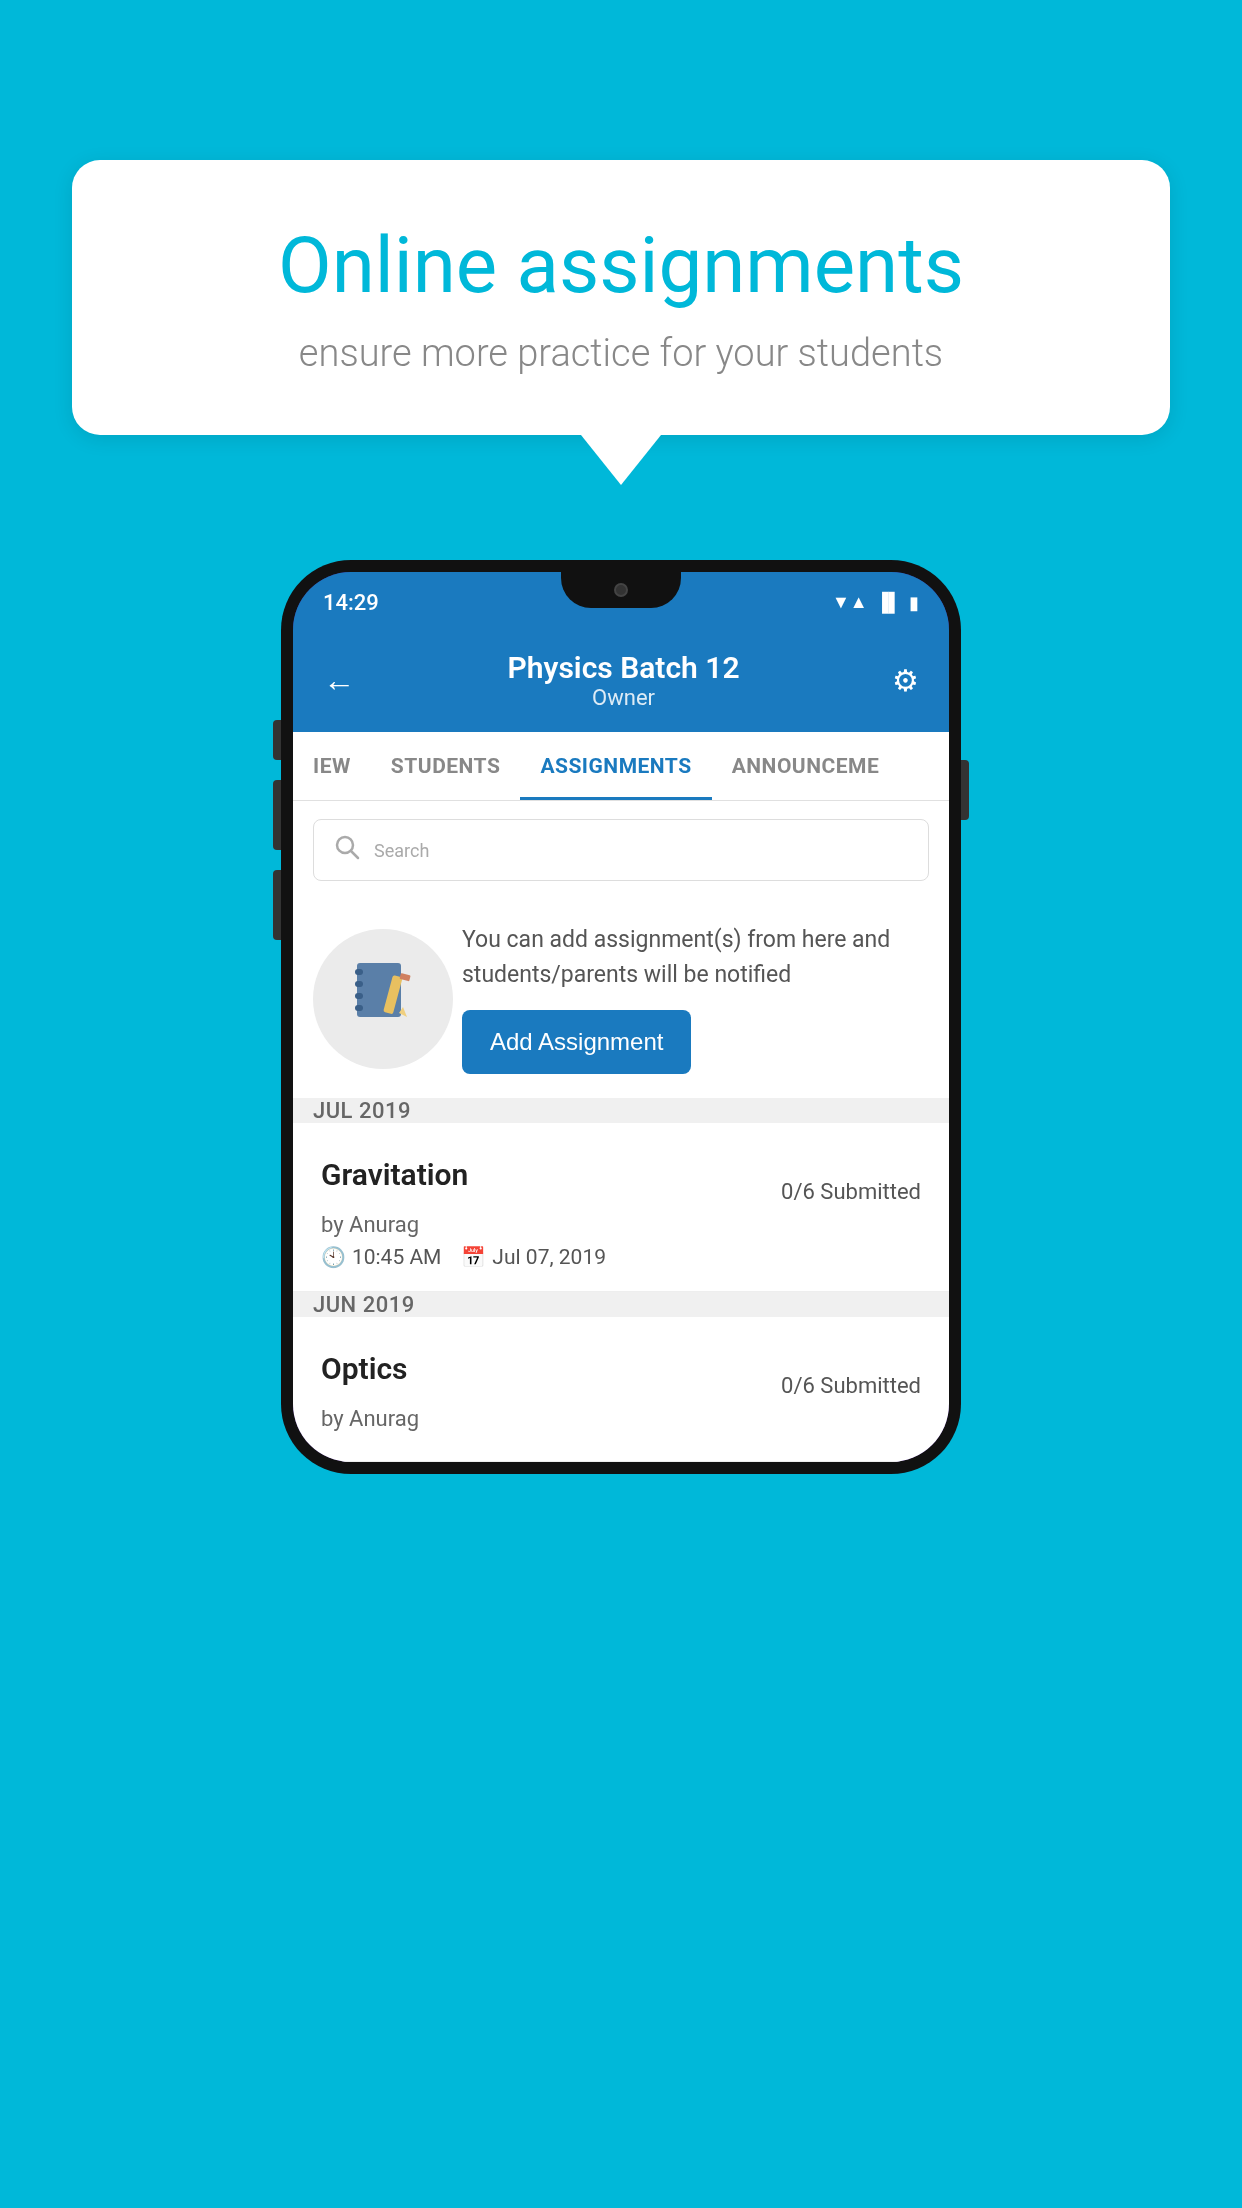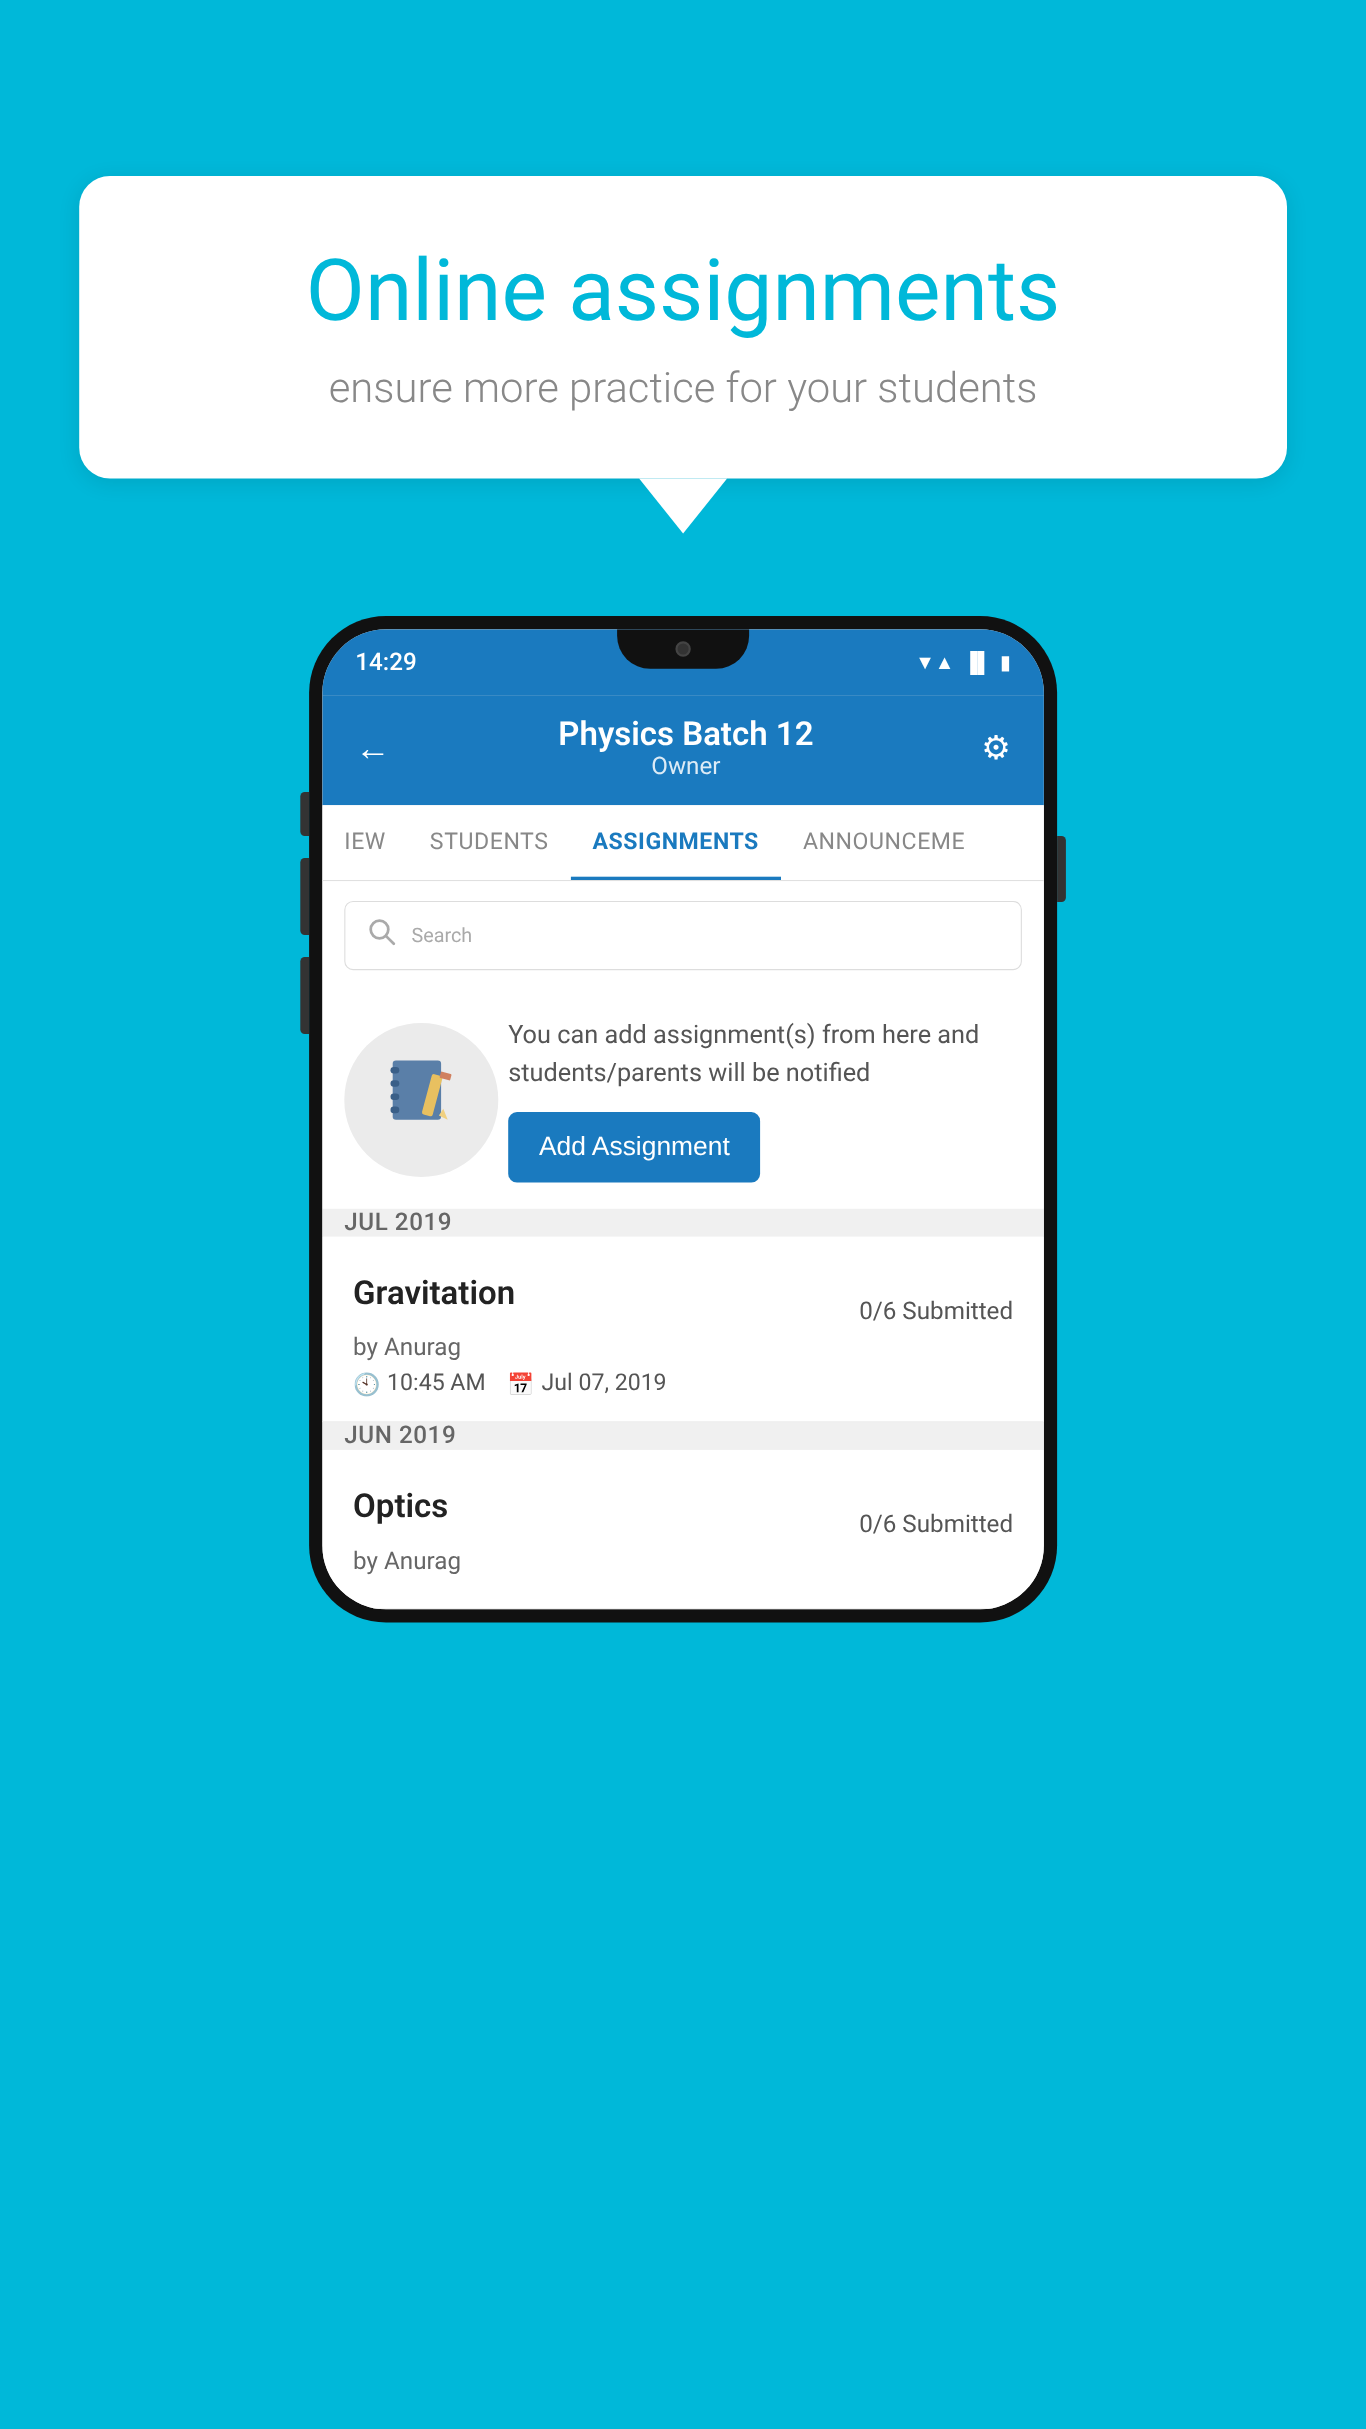--- a/index.html
+++ b/index.html
@@ -65,21 +65,21 @@
     }
 
     
     .phone-border {
       background: #111;
       border-radius: 70px;
       padding: 12px;
     }
 
     .phone-screen {
-      background: #e5e5e5;
+      background: #4c1d95;
       border-radius: 58px;
       overflow: hidden;
       position: relative;
     }
 
     
     .phone-top-bar {
       background: #1a7abf;
       height: 60px;
       display: flex;
@@ -169,21 +169,21 @@
       background: white;
       display: flex;
       border-bottom: 1px solid #e0e0e0;
       overflow: hidden;
     }
 
     .tab-item {
       padding: 22px 20px;
       font-size: 21px;
       color: #888;
-      font-weight: 400;
+      font-weight: 700;
       letter-spacing: 0.5px;
       cursor: pointer;
       white-space: nowrap;
       position: relative;
     }
 
     .tab-item.active {
       color: #1a7abf;
       font-weight: 700;
     }

